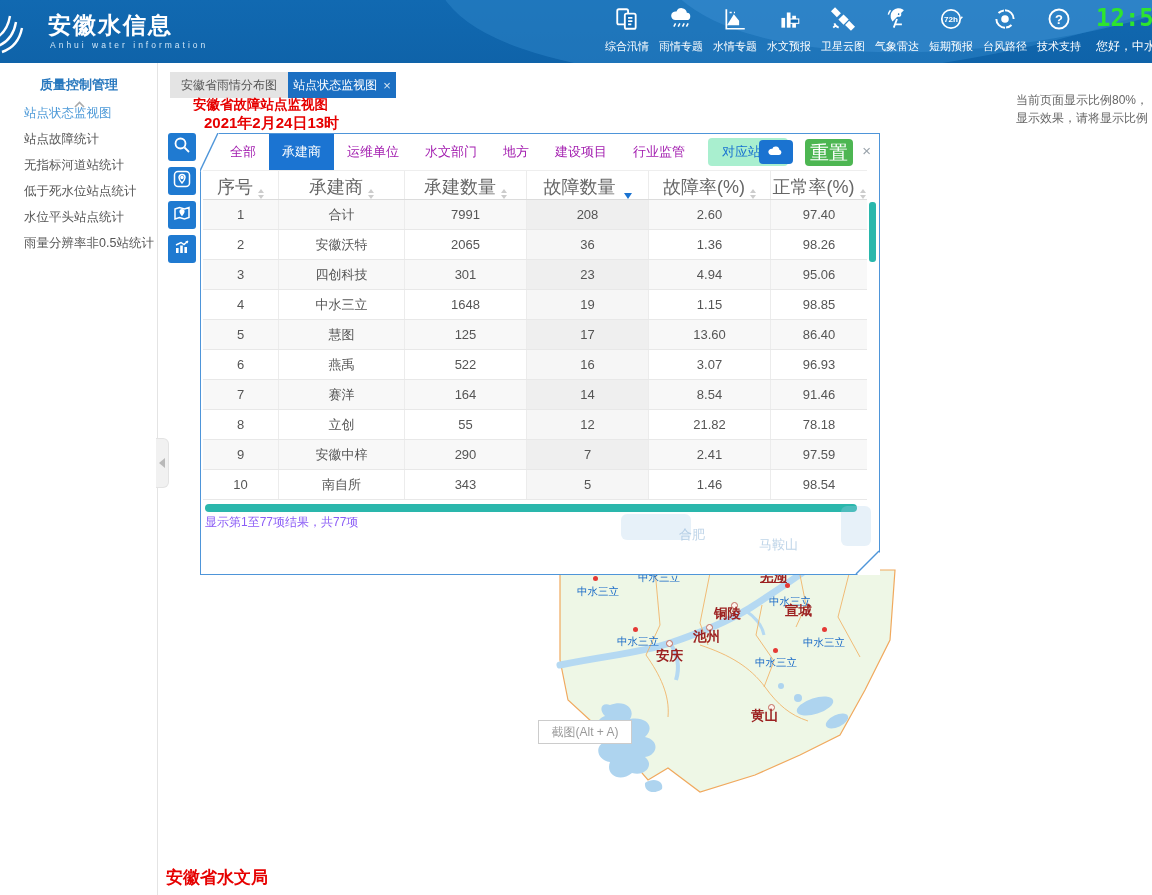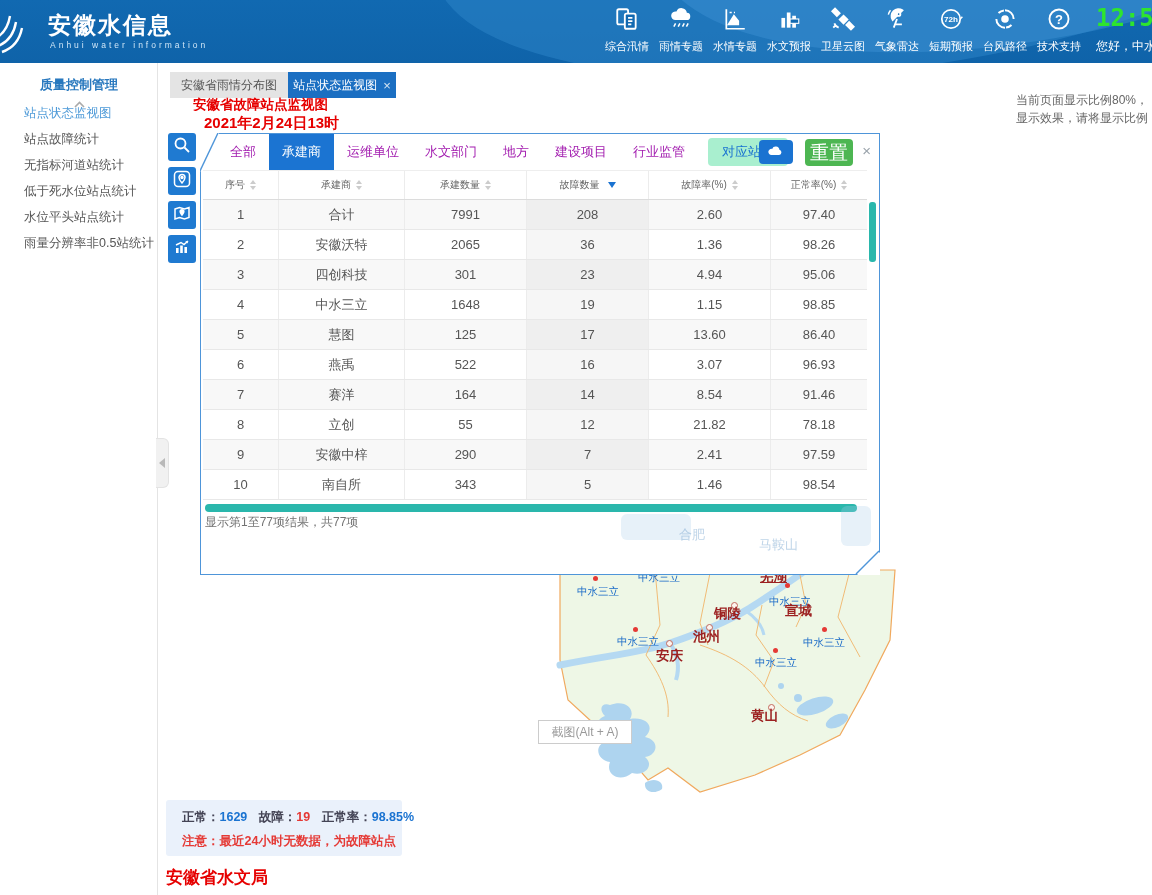--- a/index.html
+++ b/index.html
@@ -75,42 +75,42 @@
   .matched-btn { margin-left:10px; height:28px; padding:0 14px; background:#a9efcf; border-radius:4px;
                  color:#1a73d1; font-size:13px; display:flex; align-items:center; cursor:pointer; white-space:nowrap; }
   .cloud-btn { position:absolute; right:86px; top:6px; width:34px; height:24px; background:#1a73d1; border-radius:4px;
                display:flex; align-items:center; justify-content:center; cursor:pointer; }
   .reset-btn { position:absolute; right:26px; top:5px; width:48px; height:27px; background:#4db652; border-radius:4px;
                color:#fff; font-size:19px; border:none; cursor:pointer; }
   .dlg-close { position:absolute; right:8px; top:8px; color:#9aa3ab; font-size:15px; cursor:pointer; }
 
   .thead { position:absolute; left:2px; top:36px; width:664px; height:30px; display:flex;
            border-bottom:1px solid #dcdcdc; border-top:1px solid #eee; }
-  .thead div.th { display:flex; align-items:center; justify-content:center; font-size:10px; color:#666;
+  .thead div.th { display:flex; align-items:flex-end; justify-content:center; font-size:18px; color:#666;
                   border-right:1px solid #ececec; cursor:pointer; }
   .thead div.th:nth-of-type(1){ width:76px; } .thead div.th:nth-of-type(2){ width:126px; }
   .thead div.th:nth-of-type(3){ width:122px; } .thead div.th:nth-of-type(4){ width:122px; }
   .thead div.th:nth-of-type(5){ width:122px; } .thead div.th:nth-of-type(6){ width:96px; border-right:none; }
   .sorters { display:inline-flex; flex-direction:column; margin-left:5px; }
   .sorters i { width:0; height:0; border-left:3.5px solid transparent; border-right:3.5px solid transparent; }
   .sorters .t-up { border-bottom:4px solid #ccc; margin-bottom:2px; }
   .sorters .t-down { border-top:4px solid #ccc; }
   .sorted-arrow { display:none; margin-left:8px; width:0; height:0;
                   border-left:4.5px solid transparent; border-right:4.5px solid transparent; border-top:6px solid #1a73d1; } .th.sorted .sorted-arrow { display:inline-block; }
 
   .tbody { position:absolute; left:2px; top:66px; width:664px; }
   .trow { display:flex; height:30px; border-bottom:1px solid #e8e8e8; }
   .trow:nth-of-type(odd) { background:#f8f8f8; }
   .td { display:flex; align-items:center; justify-content:center; font-size:13px; color:#555; border-right:1px solid #ececec; }
   .td.c1{ width:76px; } .td.c2{ width:126px; } .td.c3{ width:122px; }
   .td.c4{ width:122px; background:rgba(0,0,0,0.035); } .td.c5{ width:122px; } .td.c6{ width:96px; border-right:none; }
 
   .v-thumb { position:absolute; left:668px; top:68px; width:7px; height:60px; background:#2ab7ac; border-radius:3px; }
   .h-scroll { position:absolute; left:4px; top:370px; width:652px; height:8px; background:#2ab7ac; border-radius:4px; cursor:pointer; }
-  .result-text { position:absolute; left:4px; top:380px; font-size:12px; color:#737373; }
+  .result-text { position:absolute; left:4px; top:380px; font-size:12px; color:#8b5cf6; }
   .faint-label { position:absolute; color:rgba(125,170,210,0.5); font-size:13px; white-space:nowrap; }
   .faint-blob { position:absolute; background:rgba(170,205,235,0.28); border-radius:6px; }
 
   
   .status-box { position:absolute; left:166px; top:800px; width:236px; height:56px; background:#eaf1fb; border-radius:3px; z-index:3; }
   .status-l1 { position:absolute; left:16px; top:9px; font-size:12.5px; font-weight:bold; color:#445; white-space:nowrap; }
   .status-l1 .v-blue { color:#1a73d1; } .status-l1 .v-red { color:#e53935; }
   .status-l2 { position:absolute; left:16px; top:33px; font-size:12.5px; font-weight:bold; color:#e53935; white-space:nowrap; }
   .footer-title { position:absolute; left:166px; top:866px; color:#e60000; font-size:17px; font-weight:bold; z-index:3; }
 </style>
@@ -529,23 +529,15 @@
     <div class="faint-label" style="left: 478px; top: 392px;">合肥</div>
         <div class="faint-label" style="left: 558px; top: 402px;">马鞍山</div>
       </div>
 
     <svg class="corner-br" width="26" height="28">
       <polygon points="3,28 26,5 26,28" fill="#fff"></polygon>
       <line x1="2" y1="27" x2="25" y2="4" stroke="#4e95d9" stroke-width="1.4"></line>
     </svg>
   </div>
 
-  <div class="status-box">
-    <div class="status-l1">
-      <span>正常：</span><span class="v-blue">1629</span>
-      <span style="margin-left:8px;">故障：</span><span class="v-red">19</span>
-      <span style="margin-left:8px;">正常率：</span><span class="v-blue">98.85%</span>
-    </div>
-    <div class="status-l2">注意：最近24小时无数据，为故障站点</div>
-  </div>
   <div class="footer-title">安徽省水文局</div>
 
 </div>
 
 </body></html>

